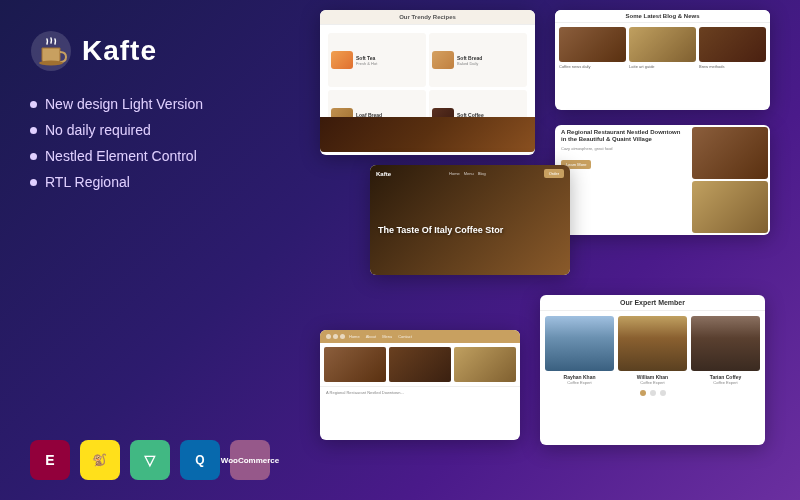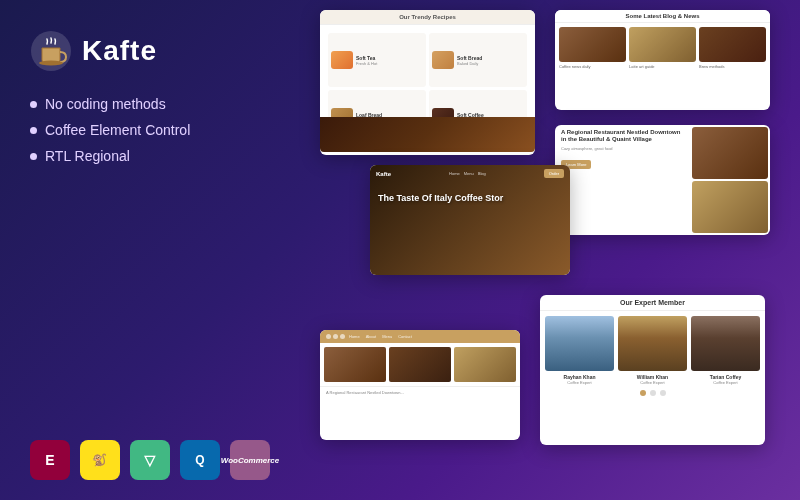--- a/index.html
+++ b/index.html
@@ -203,20 +203,21 @@
     .food-loaf-bread { background: linear-gradient(135deg, #c09050, #a07030); }
     .food-soft-coffee { background: linear-gradient(135deg, #5a3020, #3a1a10); }
 
     
     .hero-bg {
       width: 100%; height: 100%;
       background: linear-gradient(135deg, #2a1a0a 0%, #5a3a1a 50%, #8a5a2a 100%);
       position: relative;
       display: flex;
       flex-direction: column;
+      justify-content: center;
       padding: 8px;
     }
 
     .hero-nav {
       position: absolute;
       top: 4px; left: 0; right: 0;
       display: flex;
       justify-content: space-between;
       padding: 0 6px;
       align-items: center;
@@ -432,21 +433,20 @@
 
     .team-role {
       font-size: 4px;
       color: #888;
     }
 
     
     .badge-woo-text {
       font-size: 8px;
       font-weight: 700;
-      font-style: italic;
     }
 
     
     .badge-elem-e {
       font-size: 14px;
       font-weight: 900;
     }
 
     
     .badge-mc {
@@ -493,25 +493,29 @@
         <ellipse cx="21" cy="33" rx="12" ry="2.5" fill="#a07030"></ellipse>
       </svg>
     </div>
     <span class="logo-text">Kafte</span>
   </div>
 
 
   <ul class="features-list">
     <li>
       <span class="bullet"></span>
-      <span>No coding methods</span>
+      <span>New design Light Version</span>
     </li>
     <li>
       <span class="bullet"></span>
-      <span>Coffee Element Control</span>
+      <span>No daily required</span>
+    </li>
+    <li>
+      <span class="bullet"></span>
+      <span>Nestled Element Control</span>
     </li>
     <li>
       <span class="bullet"></span>
       <span>RTL Regional</span>
     </li>
   </ul>
 
   <div class="badges-area">
 
     <div class="badge badge-elementor">

